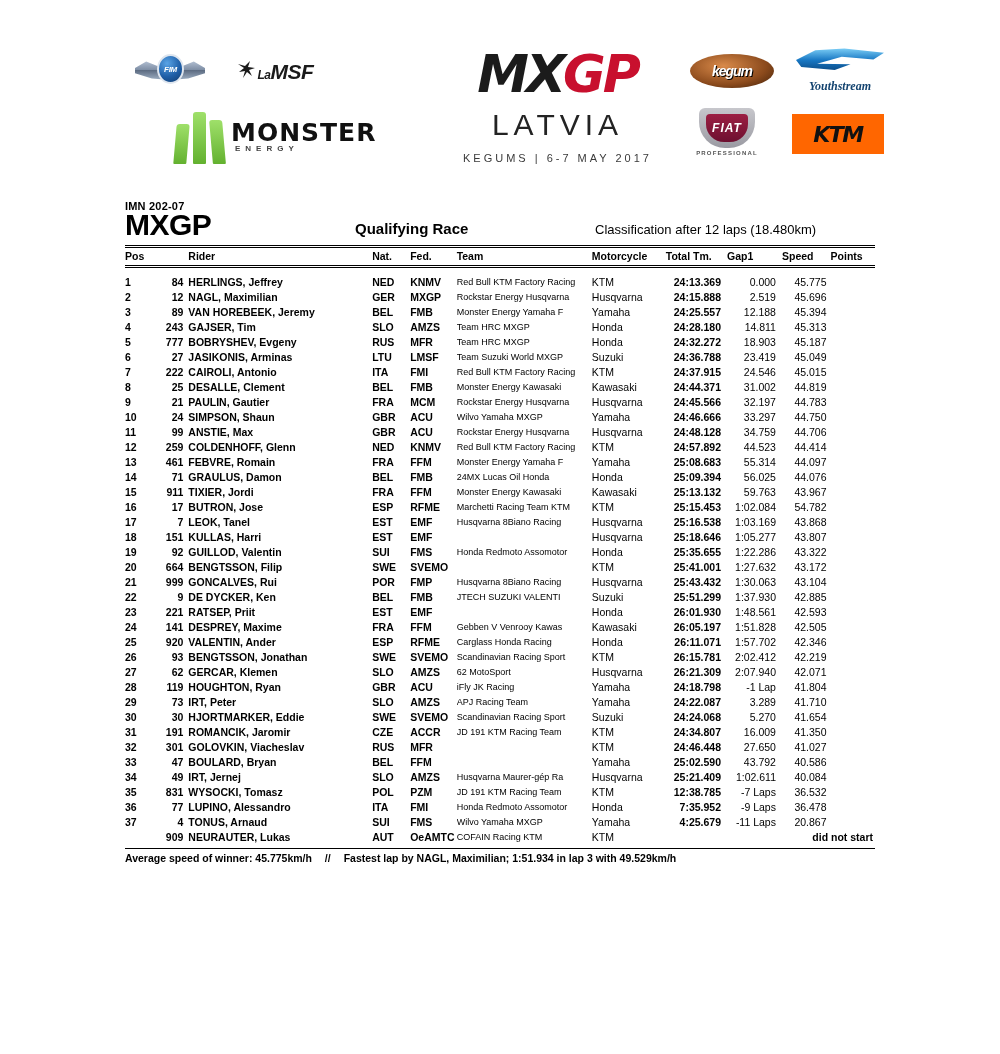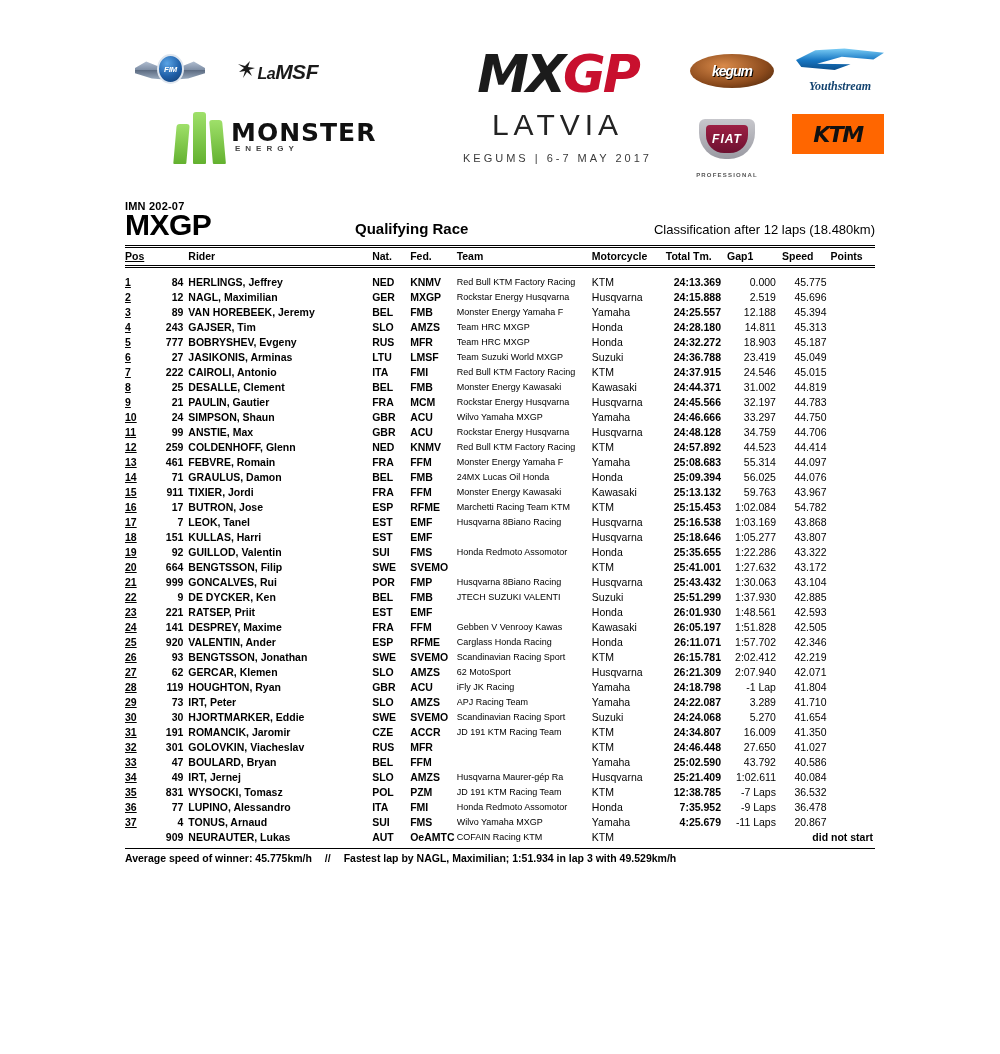--- a/index.html
+++ b/index.html
@@ -47,21 +47,21 @@
 
   
   .lamsf{ display:inline-block;vertical-align:top;margin-left:26px;margin-top:12px;position:relative;}
   .lamsf-star{
     display:inline-block;width:22px;height:22px;vertical-align:middle;position:relative;top:-2px;
   }
   .lamsf-txt{
     display:inline-block;vertical-align:middle;font-size:21px;font-weight:bold;
     font-style:italic;letter-spacing:-.5px;color:#1a1a1a;
   }
-  .lamsf-txt .sm{font-size:16px;text-align:center;}
+  .lamsf-txt .sm{font-size:12px;text-align:center;}
 
   
   .monster{ margin-top:16px; margin-left:38px; position:relative; width:190px;height:58px;}
   .monster-claw{ position:absolute;left:0;top:0;width:56px;height:54px;}
   .monster-claw i{
     position:absolute;bottom:0;width:13px;background:#7ac943;border-radius:3px 3px 1px 1px;
     background:linear-gradient(180deg,#9fe06a 0%, #63b12f 100%);
   }
   .monster-claw i:nth-child(1){left:2px;height:40px;transform:skewX(-5deg);}
   .monster-claw i:nth-child(2){left:20px;height:52px;}
@@ -110,21 +110,21 @@
     background:linear-gradient(180deg,#7ed0f7 0%, #1878c4 55%, #0c4f8c 100%);
     clip-path:polygon(0% 55%, 22% 10%, 55% 2%, 100% 22%, 88% 52%, 52% 40%, 24% 72%, 62% 74%, 44% 100%, 6% 86%);
   }
   .ys-txt{
     position:absolute;bottom:0;left:0;right:0;text-align:center;
     font-size:12px;font-style:italic;font-weight:bold;color:#13436f;
     font-family:"Liberation Serif", serif;
   }
   .fiat-logo{width:74px;height:52px;position:relative;}
   .fiat-shield{
-    width:56px;height:40px;margin:13px auto;
+    width:56px;height:40px;margin:2px auto;
     background:linear-gradient(180deg,#c7c7cc 0%, #9a9aa2 100%);
     border-radius:6px 6px 26px 26px;position:relative;
     display:flex;align-items:center;justify-content:center;
   }
   .fiat-inner{
     width:42px;height:28px;border-radius:4px 4px 18px 18px;
     background:linear-gradient(180deg,#9c1f43 0%, #6d1030 100%);
     display:flex;align-items:center;justify-content:center;
   }
   .fiat-inner span{color:#fff;font-size:12px;font-weight:bold;letter-spacing:1px;font-style:italic;}
@@ -139,34 +139,34 @@
     color:#111;font-size:22px;font-weight:bold;font-style:italic;letter-spacing:-1.5px;
     font-family:"DejaVu Sans", sans-serif;
   }
 
   
   .sheet{ margin-left:125px; width:750px; }
   .imn{ font-size:11px;font-weight:bold;letter-spacing:.2px;}
   .titlerow{ display:flex; align-items:flex-end; margin-top:-2px;}
   .cls-name{ font-size:30px;font-weight:bold;letter-spacing:-.5px;line-height:1; width:230px;}
   .race-name{ font-size:15px;font-weight:bold; width:240px; text-align:left; padding-bottom:3px;}
-  .cls-after{ flex:1; text-align:right; font-size:13px; padding-bottom:3px; }
+  .cls-after{ flex:1; text-align:left; font-size:13px; padding-bottom:3px; }
 
   
   .tbl{ width:750px; border-collapse:collapse; margin-top:5px; table-layout:fixed;}
   .tbl thead th{
     font-size:10.5px;font-weight:bold;text-align:left;
     padding:2px 0 3px 0;
     border-top:3px double #000;
     border-bottom:3px double #000;
   }
   .tbl td{ font-size:10.5px; padding:1.5px 0; white-space:nowrap; overflow:hidden;}
   .tbl tbody tr:first-child td{ padding-top:8px; }
 
-  .c-pos{width:26px;text-decoration:underline;}
+  .c-pos{width:26px;}
   .c-num{width:34px;text-align:right;padding-right:5px !important;}
   .c-rider{width:174px;}
   .c-nat{width:36px;}
   .c-fed{width:44px;}
   .c-team{width:128px;}
   .c-moto{width:70px;}
   .c-tm{width:58px;text-align:right;}
   .c-gap{width:52px;text-align:right;}
   .c-spd{width:46px;text-align:right;}
   .c-pts{width:42px;text-align:right;}

